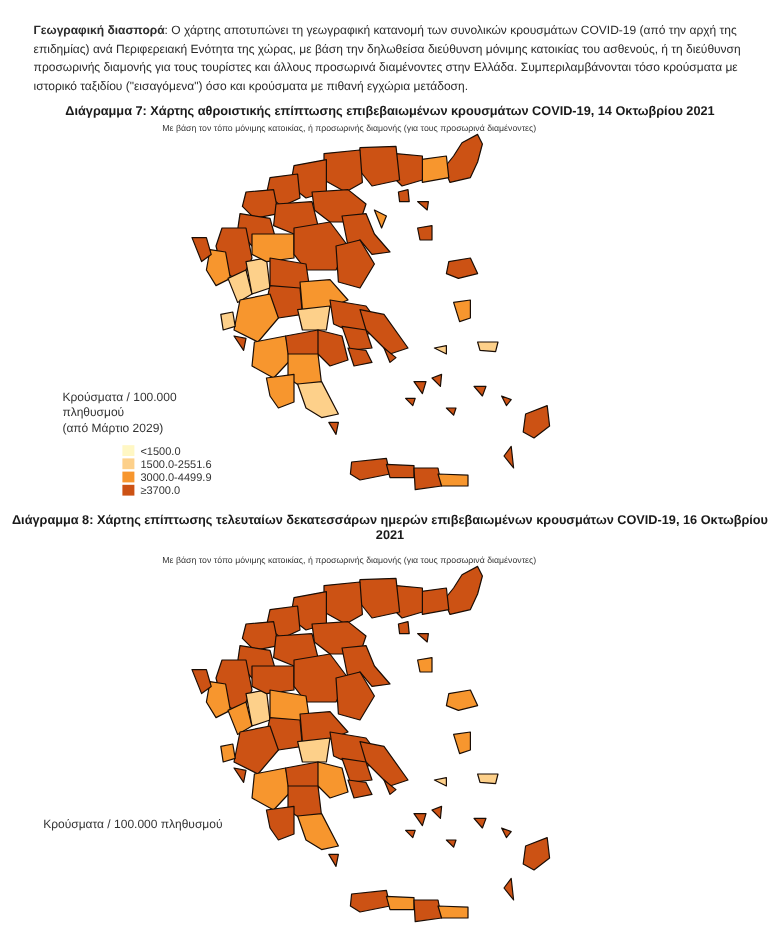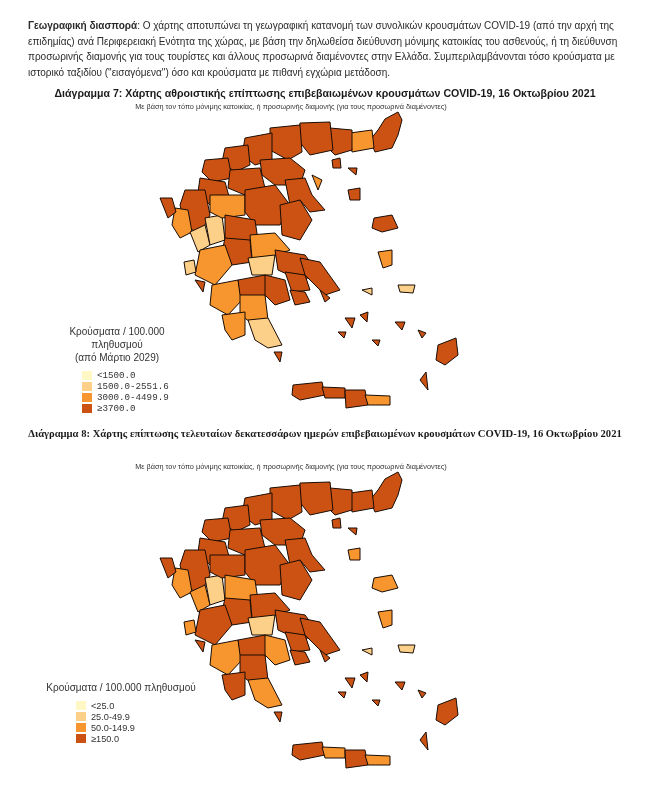--- a/index.html
+++ b/index.html
@@ -6,33 +6,33 @@
   body { width: 650px; height: 785px; position: relative; overflow: hidden;
          font-family: "Liberation Sans", "DejaVu Sans", sans-serif; color: #222; }
   .intro { position: absolute; left: 28px; top: 18px; width: 600px;
            font-size: 10px; line-height: 15.5px; color: #2a2a2a; }
   .intro b { font-weight: bold; }
   .fig-title { position: absolute; left: 0; width: 650px; text-align: center;
                font-weight: bold; font-size: 10.6px; color: #1a1a1a; }
   .fig-sub { position: absolute; left: 0; width: 582px; text-align: center;
              font-size: 7.3px; color: #333; }
   .legend { position: absolute; font-size: 10px; color: #333; }
-  .legend .lt { text-align: center; line-height: 13px; }
+  .legend .lt { text-align: left; line-height: 13px; }
   .legend .items { margin-top: 6px; }
   .legend .item { display: flex; align-items: center; height: 11px; font-size: 9.2px; }
   .legend .sw { width: 10px; height: 9px; margin-right: 5px; }
   svg.map { position: absolute; }
   svg.map path, svg.map polygon { stroke: #1a0d05; stroke-width: 1; stroke-linejoin: round; }
 </style>
 </head>
 <body>
 
 <div class="intro"><b>Γεωγραφική διασπορά</b><span>: Ο χάρτης αποτυπώνει τη γεωγραφική κατανομή των συνολικών κρουσμάτων COVID-19 (από την αρχή της επιδημίας) ανά Περιφερειακή Ενότητα της χώρας, με βάση την δηλωθείσα διεύθυνση μόνιμης κατοικίας του ασθενούς, ή τη διεύθυνση προσωρινής διαμονής για τους τουρίστες και άλλους προσωρινά διαμένοντες στην Ελλάδα. Συμπεριλαμβάνονται τόσο κρούσματα με ιστορικό ταξιδίου ("εισαγόμενα") όσο και κρούσματα με πιθανή εγχώρια μετάδοση.</span></div>
 
-<div class="fig-title" style="top:87px;">Διάγραμμα 7: Χάρτης αθροιστικής επίπτωσης επιβεβαιωμένων κρουσμάτων COVID-19, 16 Οκτωβρίου 2021</div>
+<div class="fig-title" style="top:87px;">Διάγραμμα 7: Χάρτης αθροιστικής επίπτωσης επιβεβαιωμένων κρουσμάτων COVID-19, 14 Οκτωβρίου 2021</div>
 <div class="fig-sub" style="top:102px;">Με βάση τον τόπο μόνιμης κατοικίας, ή προσωρινής διαμονής (για τους προσωρινά διαμένοντες)</div>
 
 <svg class="map" style="left:0;top:0;" width="650" height="440" viewBox="0 0 650 440">
   <g>
 
     <path fill="#cc5214" d="M385,119 L398,112 L402,120 L398,135 L392,148 L375,152 L370,140 L378,130 Z"></path>
     <path fill="#f7962e" d="M350,133 L372,130 L374,148 L352,152 Z"></path>
     <path fill="#cc5214" d="M330,128 L352,130 L352,150 L335,155 L325,145 Z"></path>
     <path fill="#cc5214" d="M300,123 L330,122 L333,150 L310,155 L298,140 Z"></path>
     <path fill="#cc5214" d="M270,128 L300,125 L302,152 L288,160 L270,150 Z"></path>
@@ -99,41 +99,41 @@
     <path fill="#cc5214" d="M293,385 L322,382 L325,395 L300,400 L292,395 Z"></path>
     <path fill="#cc5214" d="M322,387 L345,388 L345,398 L325,398 Z"></path>
     <path fill="#cc5214" d="M345,390 L365,390 L368,405 L346,408 Z"></path>
     <path fill="#f7962e" d="M365,395 L390,396 L390,405 L368,405 Z"></path>
   </g>
 </svg>
 
 <div class="legend" style="left:52px;top:325px;width:130px;">
   <div class="lt">Κρούσματα / 100.000 πληθυσμού</div>
   <div class="lt">(από Μάρτιο 2029)</div>
-  <div class="items" style="margin-left:30px;font-family:Liberation Mono, monospace;">
+  <div class="items" style="margin-left:50px;">
     <div class="item">
         <span class="sw" style="background:#fff7c4"></span>
         <span>&lt;1500.0</span>
       </div>
     <div class="item">
         <span class="sw" style="background:#fdd08a"></span>
         <span>1500.0-2551.6</span>
       </div>
     <div class="item">
         <span class="sw" style="background:#f7962e"></span>
         <span>3000.0-4499.9</span>
       </div>
     <div class="item">
         <span class="sw" style="background:#cc5214"></span>
         <span>≥3700.0</span>
       </div>
   </div>
 </div>
 
-<div class="fig-title" style="top:428px;font-family:Liberation Serif, serif;">Διάγραμμα 8: Χάρτης επίπτωσης τελευταίων δεκατεσσάρων ημερών επιβεβαιωμένων κρουσμάτων COVID-19, 16 Οκτωβρίου 2021</div>
+<div class="fig-title" style="top:428px;">Διάγραμμα 8: Χάρτης επίπτωσης τελευταίων δεκατεσσάρων ημερών επιβεβαιωμένων κρουσμάτων COVID-19, 16 Οκτωβρίου 2021</div>
 <div class="fig-sub" style="top:462px;">Με βάση τον τόπο μόνιμης κατοικίας, ή προσωρινής διαμονής (για τους προσωρινά διαμένοντες)</div>
 
 <svg class="map" style="left:0;top:360px;" width="650" height="425" viewBox="0 0 650 425">
   <g>
     <path fill="#cc5214" d="M385,119 L398,112 L402,120 L398,135 L392,148 L375,152 L370,140 L378,130 Z"></path>
     <path fill="#cc5214" d="M350,133 L372,130 L374,148 L352,152 Z"></path>
     <path fill="#cc5214" d="M330,128 L352,130 L352,150 L335,155 L325,145 Z"></path>
     <path fill="#cc5214" d="M300,123 L330,122 L333,150 L310,155 L298,140 Z"></path>
     <path fill="#cc5214" d="M270,128 L300,125 L302,152 L288,160 L270,150 Z"></path>
     <path fill="#cc5214" d="M245,138 L272,133 L272,160 L255,165 L242,155 Z"></path>
@@ -187,31 +187,13 @@
     <path fill="#cc5214" d="M420,380 L426,372 L428,390 Z"></path>
     <path fill="#cc5214" d="M293,385 L322,382 L325,395 L300,400 L292,395 Z"></path>
     <path fill="#f7962e" d="M322,387 L345,388 L345,398 L325,398 Z"></path>
     <path fill="#cc5214" d="M345,390 L365,390 L368,405 L346,408 Z"></path>
     <path fill="#f7962e" d="M365,395 L390,396 L390,405 L368,405 Z"></path>
   </g>
 </svg>
 
 <div class="legend" style="left:36px;top:681px;width:170px;">
   <div class="lt">Κρούσματα / 100.000 πληθυσμού</div>
-  <div class="items" style="margin-left:40px;">
-    <div class="item">
-        <span class="sw" style="background:#fff7c4"></span>
-        <span>&lt;25.0</span>
-      </div>
-    <div class="item">
-        <span class="sw" style="background:#fdd08a"></span>
-        <span>25.0-49.9</span>
-      </div>
-    <div class="item">
-        <span class="sw" style="background:#f7962e"></span>
-        <span>50.0-149.9</span>
-      </div>
-    <div class="item">
-        <span class="sw" style="background:#cc5214"></span>
-        <span>≥150.0</span>
-      </div>
-  </div>
 </div>
 
 </body></html>

